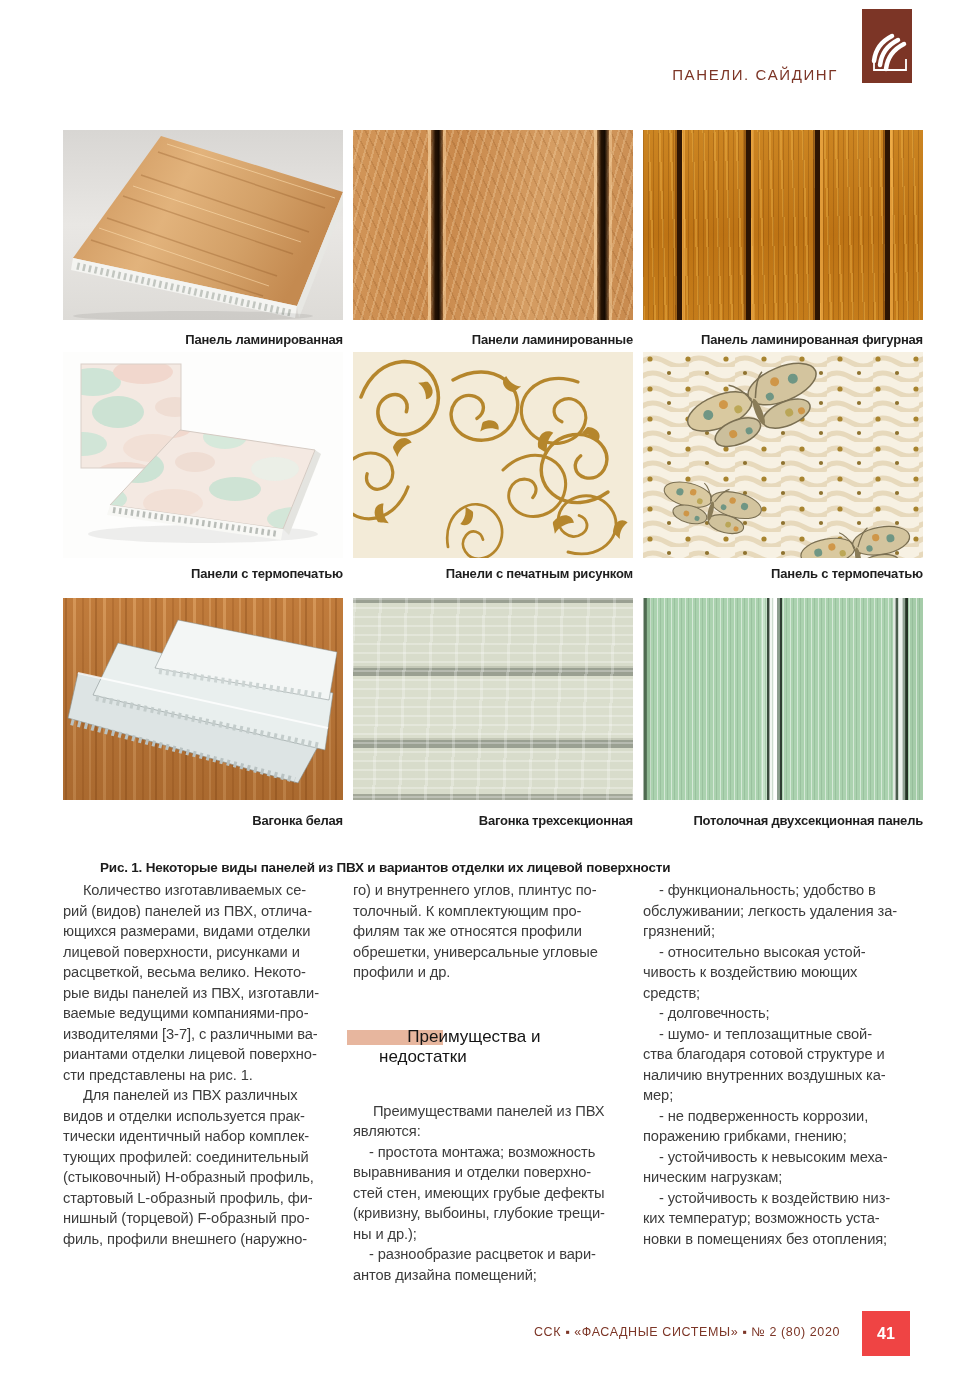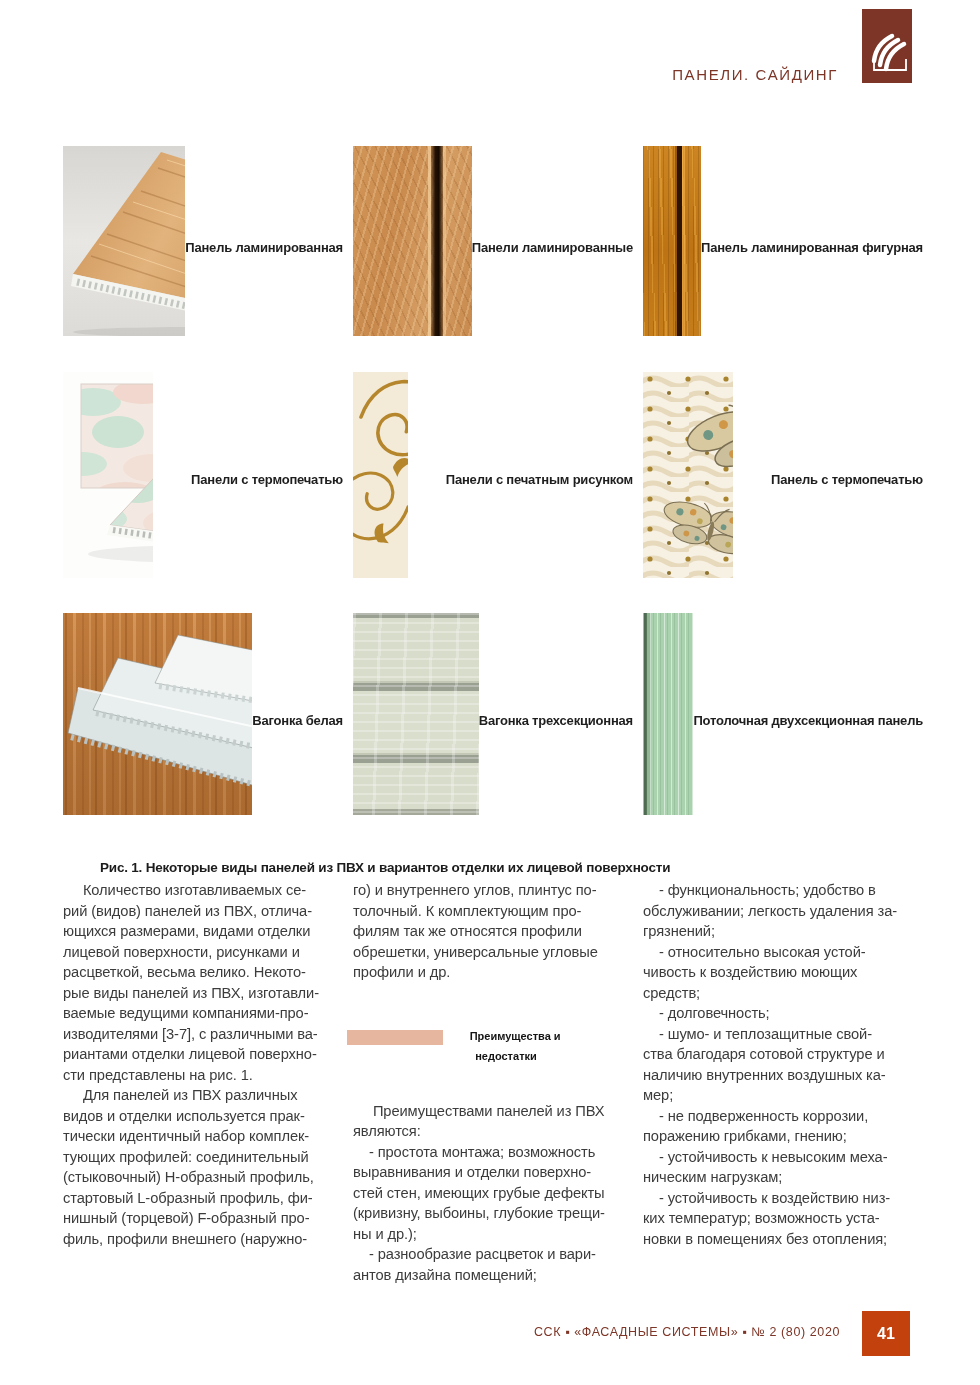--- a/index.html
+++ b/index.html
@@ -17,21 +17,21 @@
   .logo-box {
     position:absolute; top:9px; left:862px; width:50px; height:74px;
     background:#7c3526;
   }
 
   
   .grid {
     position:absolute; top:130px; left:63px; width:860px;
     display:grid; grid-template-columns:repeat(3,280px); column-gap:10px;
   }
-  .cell { display:flex; align-items:center; }
+  .cell { display:flex; flex-direction:column; align-items:flex-end; }
   .cell-r1 { height:222px; }
   .cell-r2 { height:246px; }
   .cell-r3 { height:232px; }
   .photo { width:280px; position:relative; overflow:hidden; background:#fff; }
   .cell-r1 .photo { height:190px; }
   .cell-r2 .photo { height:206px; }
   .cell-r3 .photo { height:202px; }
   .cell-r1 figcaption { margin-top:12px; }
   .cell-r2 figcaption { margin-top:8px;padding-left:38px; }
   .cell-r3 figcaption { margin-top:13px; }
@@ -102,37 +102,36 @@
     position:absolute; top:880px; left:63px; width:870px;
     display:flex; column-gap:10px;
   }
   .col { width:280px; flex:0 0 280px; }
   .col p {
     font-size:14.7px; line-height:20.5px; color:#3c3c3c;
     white-space:pre; letter-spacing:-0.1px;
   }
   .subhead {
     position:relative; margin:25px 0 15px 0; padding-left:26px; z-index:0;
-    font-size:11px; font-weight:bold; line-height:19.5px; color:#141414;
+    font-size:17px; font-weight:normal; line-height:19.5px; color:#141414;
     white-space:pre;
-    text-align:center;
   }
   .subhead .bar {
     position:absolute; left:-6px; top:22px; width:96px; height:15px;
     background:#e7b69e; z-index:-1;
   }
 
   
   .footer-line {
     position:absolute; top:1325px; right:140px;
     font-size:12.5px; letter-spacing:0.6px; color:#7c3526;
   }
   .page-badge {
     position:absolute; top:1311px; left:862px; width:48px; height:45px;
-    background:#c2410c; color:#fff; font-size:16px; font-weight:bold;
+    background:#ef4444; color:#fff; font-size:16px; font-weight:bold;
     text-align:center; line-height:45px;
   }
 </style>
 </head>
 <body>
 
 <div class="header-title">ПАНЕЛИ. САЙДИНГ</div>
 <div class="logo-box">
   <svg viewBox="0 0 50 74" width="50" height="74">
     <g fill="none" stroke="#ffffff" stroke-width="4.5" stroke-linecap="round">

